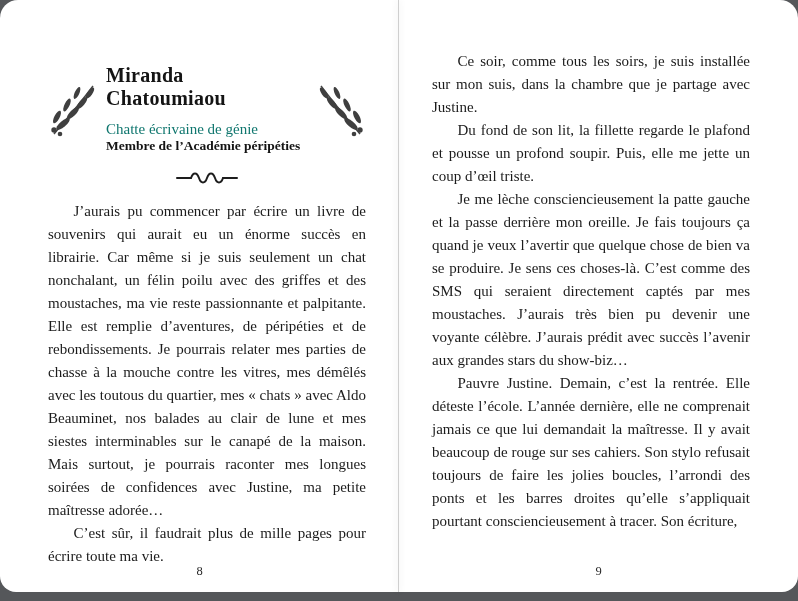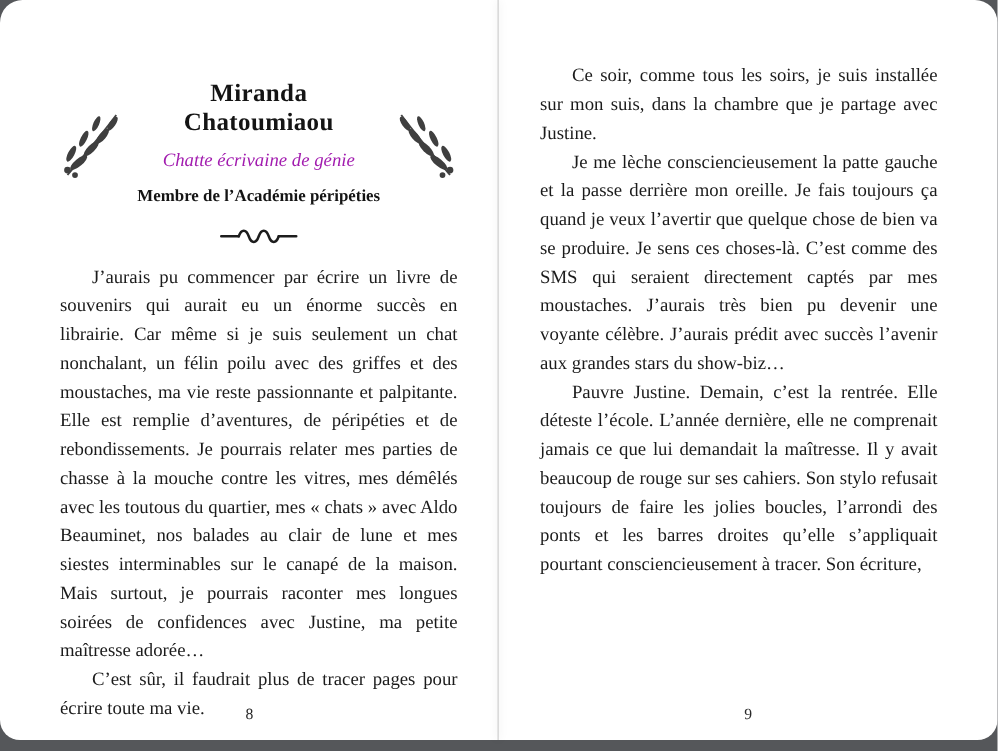--- a/index.html
+++ b/index.html
@@ -25,26 +25,26 @@
     width:50%;position:relative;box-sizing:border-box;
     color:#1b1b1b;
   }
   .page-left{padding:64px 33px 0 48px;}
   .page-right{padding:50px 48px 0 33px;}
 
   .chapter-header{
     display:flex;align-items:center;justify-content:center;
     gap:4px;margin-bottom:2px;
   }
-  .header-text{text-align:center;padding:0 2px;min-width:190px;}
+  .header-text{padding:0 2px;min-width:190px;}
   .title{
     font-size:20px;font-weight:bold;margin:0 0 11px 0;
     letter-spacing:.3px;color:#141414;
   }
-  .subtitle{font-style:italic;font-size:15px;margin-bottom:11px;color:#a21caf;}
+  .subtitle{font-size:15px;color:#0f766e;}
   .affiliation{font-weight:bold;font-size:13.5px;color:#141414;}
 
   .branch{display:inline-block;width:52px;height:58px;flex:0 0 auto;}
   .branch svg{width:100%;height:100%;}
   .branch-right{transform:scaleX(-1);}
 
   .ornament{text-align:center;margin:17px 0 15px 0;line-height:0;}
 
   .body-text{
     font-size:15px;line-height:23px;
@@ -108,29 +108,30 @@
       </header>
 
       <div class="ornament">
         <svg width="64" height="14" viewBox="0 0 64 14">
             <use href="#ornament-def"></use>
           </svg>
       </div>
 
       <div class="body-text">
           <p class="para">J’aurais pu commencer par écrire un livre de souvenirs qui aurait eu un énorme succès en librairie. Car même si je suis seulement un chat nonchalant, un félin poilu avec des griffes et des moustaches, ma vie reste passionnante et palpitante. Elle est remplie d’aventures, de péripéties et de rebondissements. Je pourrais relater mes parties de chasse à la mouche contre les vitres, mes démêlés avec les toutous du quartier, mes « chats » avec Aldo Beauminet, nos balades au clair de lune et mes siestes interminables sur le canapé de la maison. Mais surtout, je pourrais raconter mes longues soirées de confidences avec Justine, ma petite maîtresse adorée…</p>
-          <p class="para">C’est sûr, il faudrait plus de tracer pages pour écrire toute ma vie.</p>
+          <p class="para">C’est sûr, il faudrait plus de mille pages pour écrire toute ma vie.</p>
         </div>
 
       <div class="page-number">8</div>
     </section>
 
     <section class="page page-right" lang="fr">
       <div class="body-text">
           <p class="para">Ce soir, comme tous les soirs, je suis installée sur mon suis, dans la chambre que je partage avec Justine.</p>
+          <p class="para">Du fond de son lit, la fillette regarde le plafond et pousse un profond soupir. Puis, elle me jette un coup d’œil triste.</p>
           <p class="para">Je me lèche consciencieusement la patte gauche et la passe derrière mon oreille. Je fais toujours ça quand je veux l’avertir que quelque chose de bien va se produire. Je sens ces choses-là. C’est comme des SMS qui seraient directement captés par mes moustaches. J’aurais très bien pu devenir une voyante célèbre. J’aurais prédit avec succès l’avenir aux grandes stars du show-biz…</p>
           <p class="para">Pauvre Justine. Demain, c’est la rentrée. Elle déteste l’école. L’année dernière, elle ne comprenait jamais ce que lui demandait la maîtresse. Il y avait beaucoup de rouge sur ses cahiers. Son stylo refusait toujours de faire les jolies boucles, l’arrondi des ponts et les barres droites qu’elle s’appliquait pourtant consciencieusement à tracer. Son écriture,</p>
         </div>
       <div class="page-number">9</div>
     </section>
 
   </div>
 </div>
 
 </body></html>

